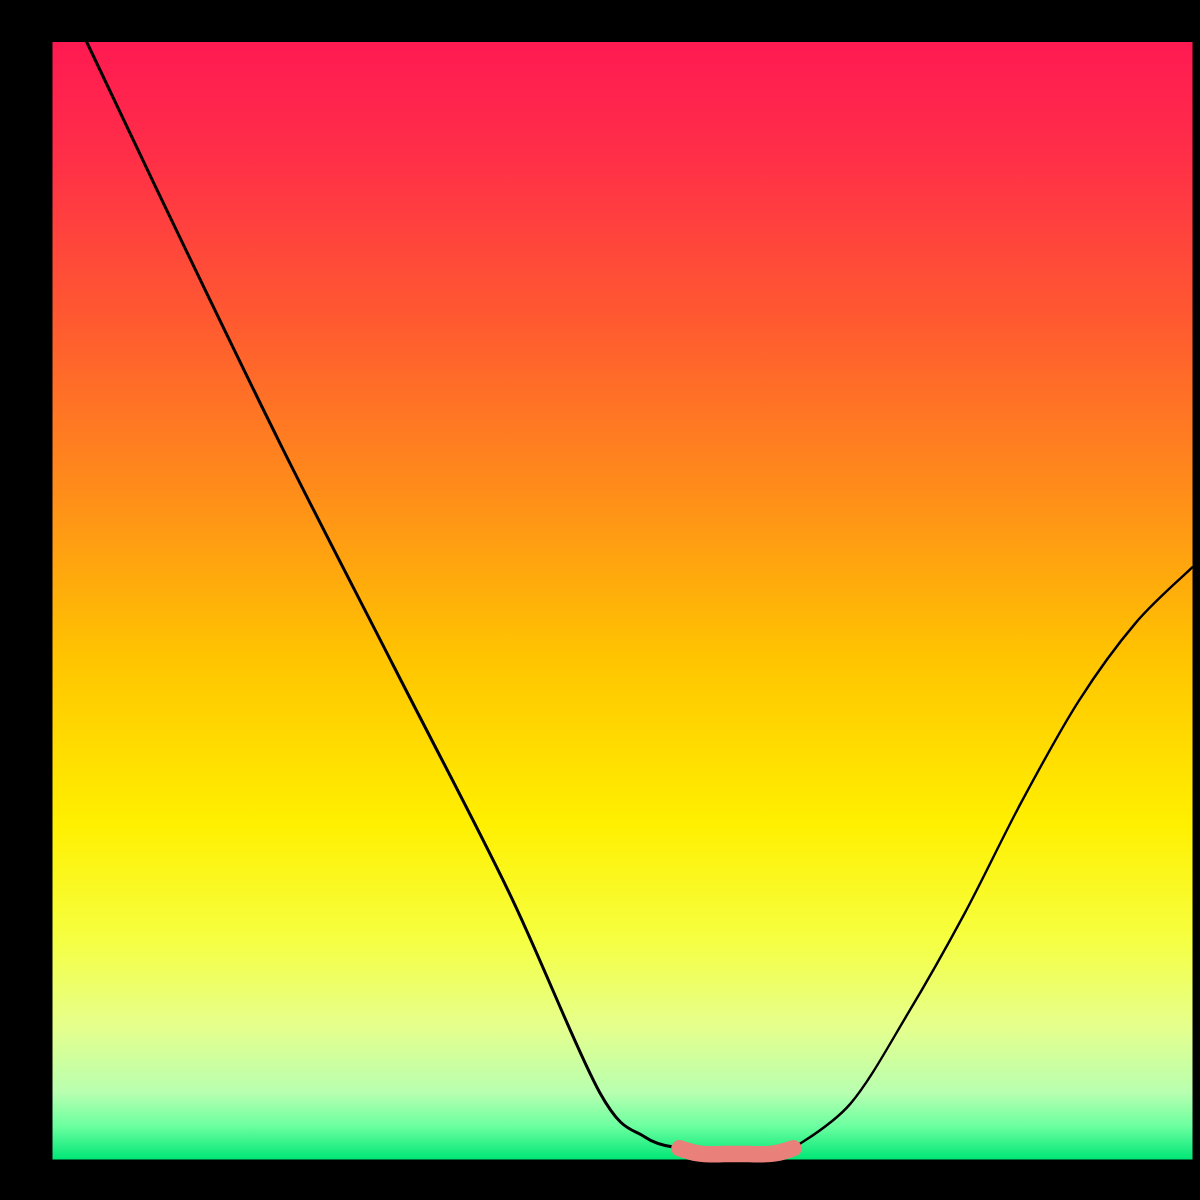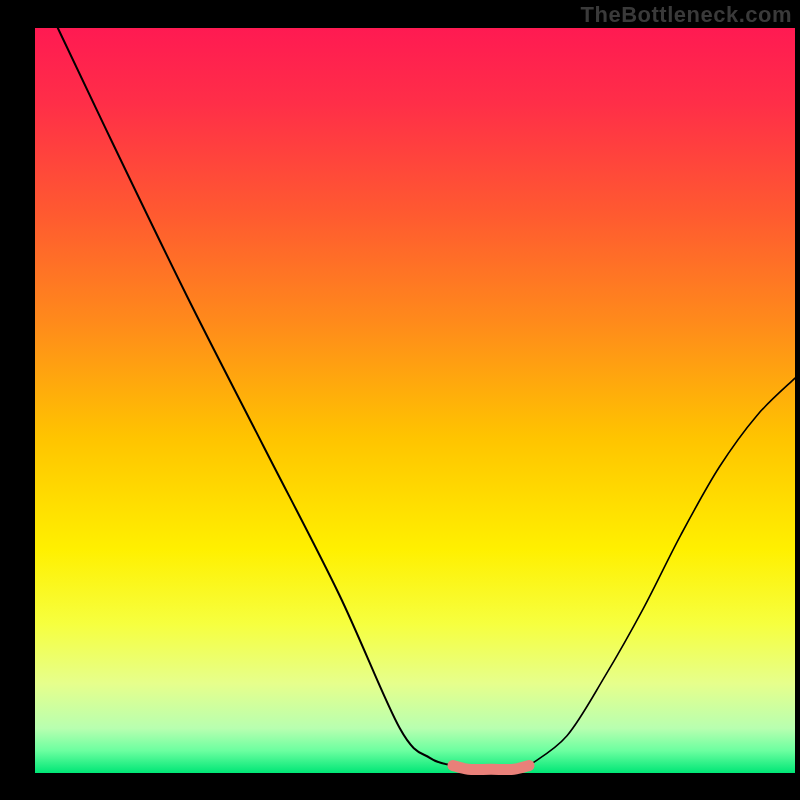--- a/index.html
+++ b/index.html
@@ -28,21 +28,20 @@
     z-index: 10;
   }
   svg {
     display: block;
   }
 </style>
 </head>
 <body>
 
 <div class="frame">
-  <div class="watermark">TheBottleneck.com</div>
   <svg id="chart-svg" width="800" height="800" viewBox="0 0 800 800">
     <defs>
       <linearGradient id="bg-grad" x1="0" y1="0" x2="0" y2="1">
           <stop offset="0%" stop-color="#ff1a52"></stop>
           <stop offset="10%" stop-color="#ff2e48"></stop>
           <stop offset="25%" stop-color="#ff5a30"></stop>
           <stop offset="40%" stop-color="#ff8c1a"></stop>
           <stop offset="55.00000000000001%" stop-color="#ffc400"></stop>
           <stop offset="70%" stop-color="#fff000"></stop>
           <stop offset="80%" stop-color="#f6ff3f"></stop>

